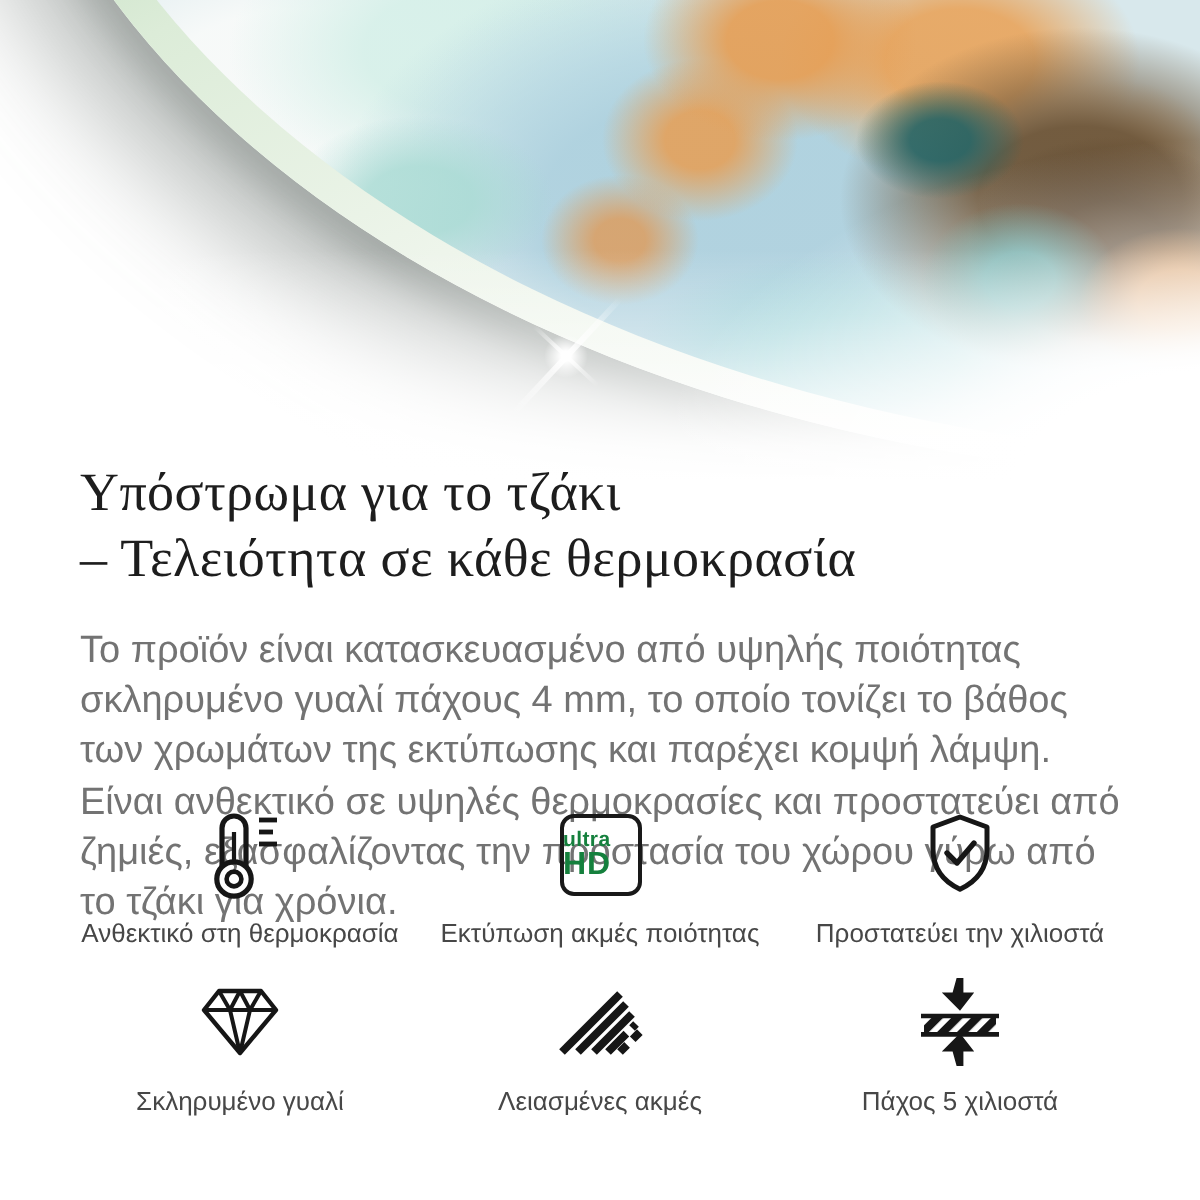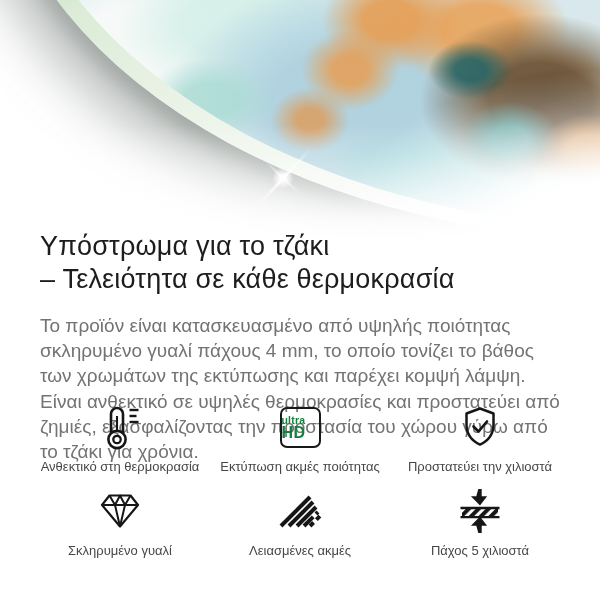--- a/index.html
+++ b/index.html
@@ -37,21 +37,21 @@
       linear-gradient(to bottom, rgba(255,255,255,0) 52%, rgba(255,255,255,0.5) 76%, rgba(255,255,255,0.92) 93%, #ffffff 100%);}
   .sparkle{position:absolute;left:283px;top:178px;width:0;height:0;}
   .sparkle .ray1{position:absolute;left:-40px;top:-1.5px;width:80px;height:3px;transform:rotate(-47deg);
       background:linear-gradient(90deg,rgba(255,255,255,0) 0%,rgba(255,255,255,0.95) 50%,rgba(255,255,255,0) 100%);}
   .sparkle .ray2{position:absolute;left:-22px;top:-1px;width:44px;height:2px;transform:rotate(43deg);
       background:linear-gradient(90deg,rgba(255,255,255,0) 0%,rgba(255,255,255,0.9) 50%,rgba(255,255,255,0) 100%);}
   .sparkle .core{position:absolute;left:-11px;top:-11px;width:22px;height:22px;border-radius:50%;
       background:radial-gradient(circle,rgba(255,255,255,1) 0 16%,rgba(255,255,255,0) 70%);}
 
   
-  .headline{position:absolute;left:40px;top:230px;margin:0;font-family:Liberation Sans, sans-serif;
+  .headline{position:absolute;left:40px;top:230px;margin:0;font-family:Liberation Serif, serif;
       font-weight:400;font-size:27px;line-height:33px;color:#1d1d1d;letter-spacing:0.2px;}
   .descr{position:absolute;left:40px;top:313px;width:528px;margin:0;font-size:19px;line-height:25.2px;
       color:#737373;}
 
   
   .features{position:absolute;left:30px;top:404px;width:540px;display:grid;
       grid-template-columns:repeat(3,1fr);row-gap:14px;}
   .feature{display:flex;flex-direction:column;align-items:center;}
   .icon-box{height:46px;display:flex;align-items:center;justify-content:center;}
   .feature-label{margin-top:9px;font-size:13px;color:#474747;text-align:left;white-space:nowrap;}

